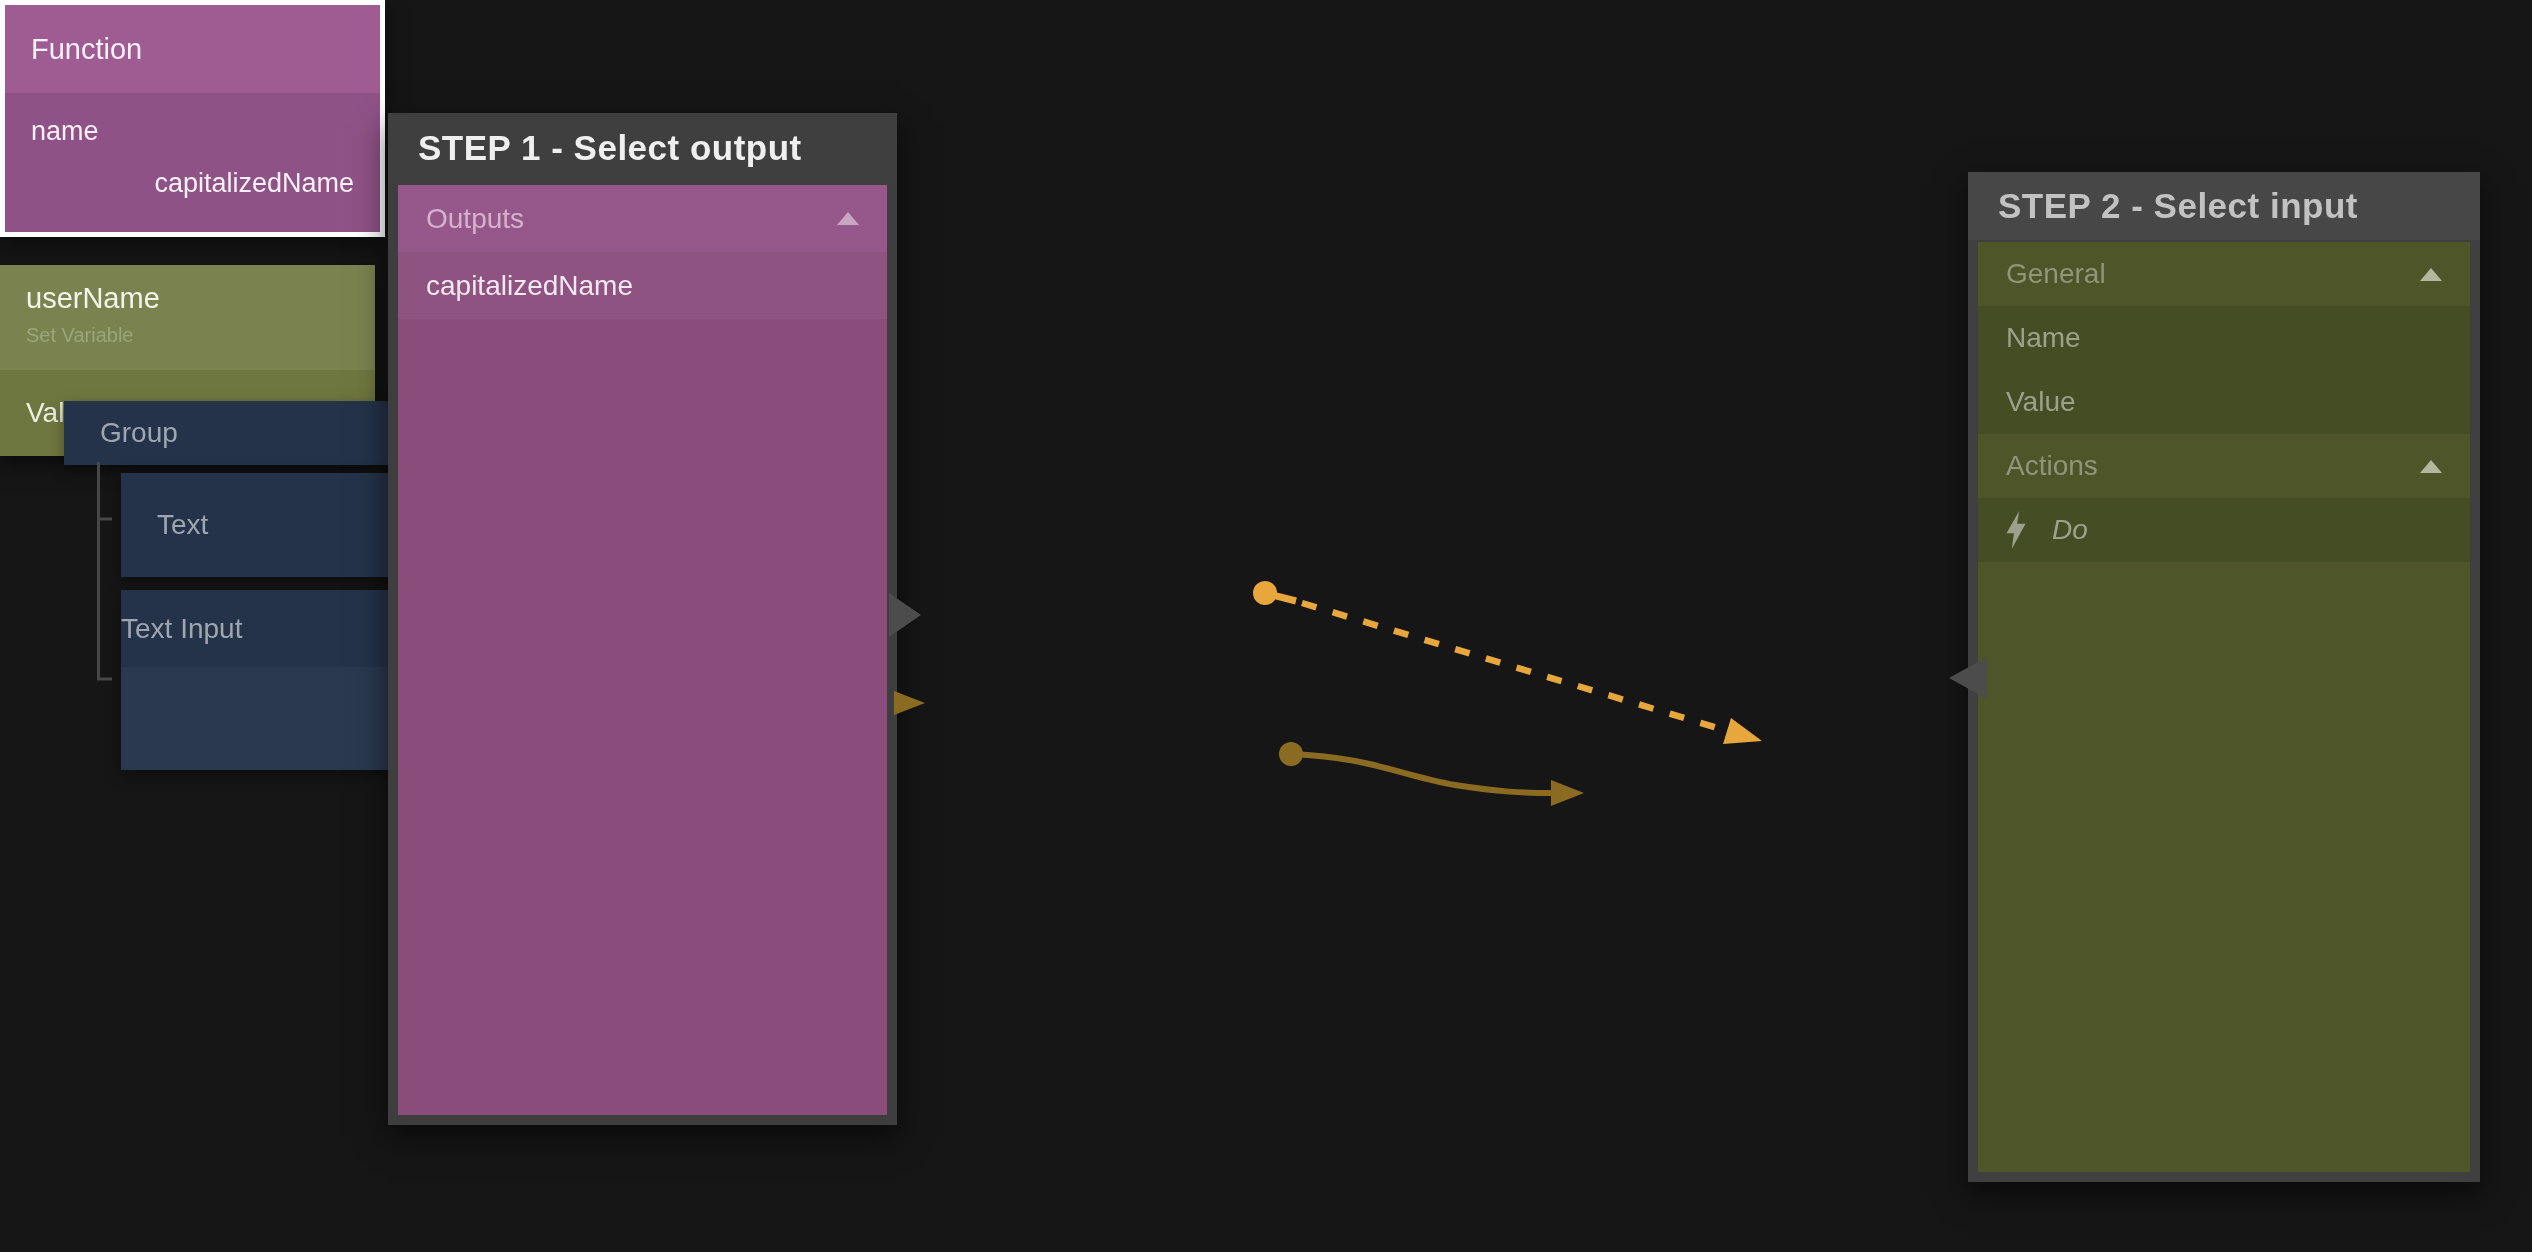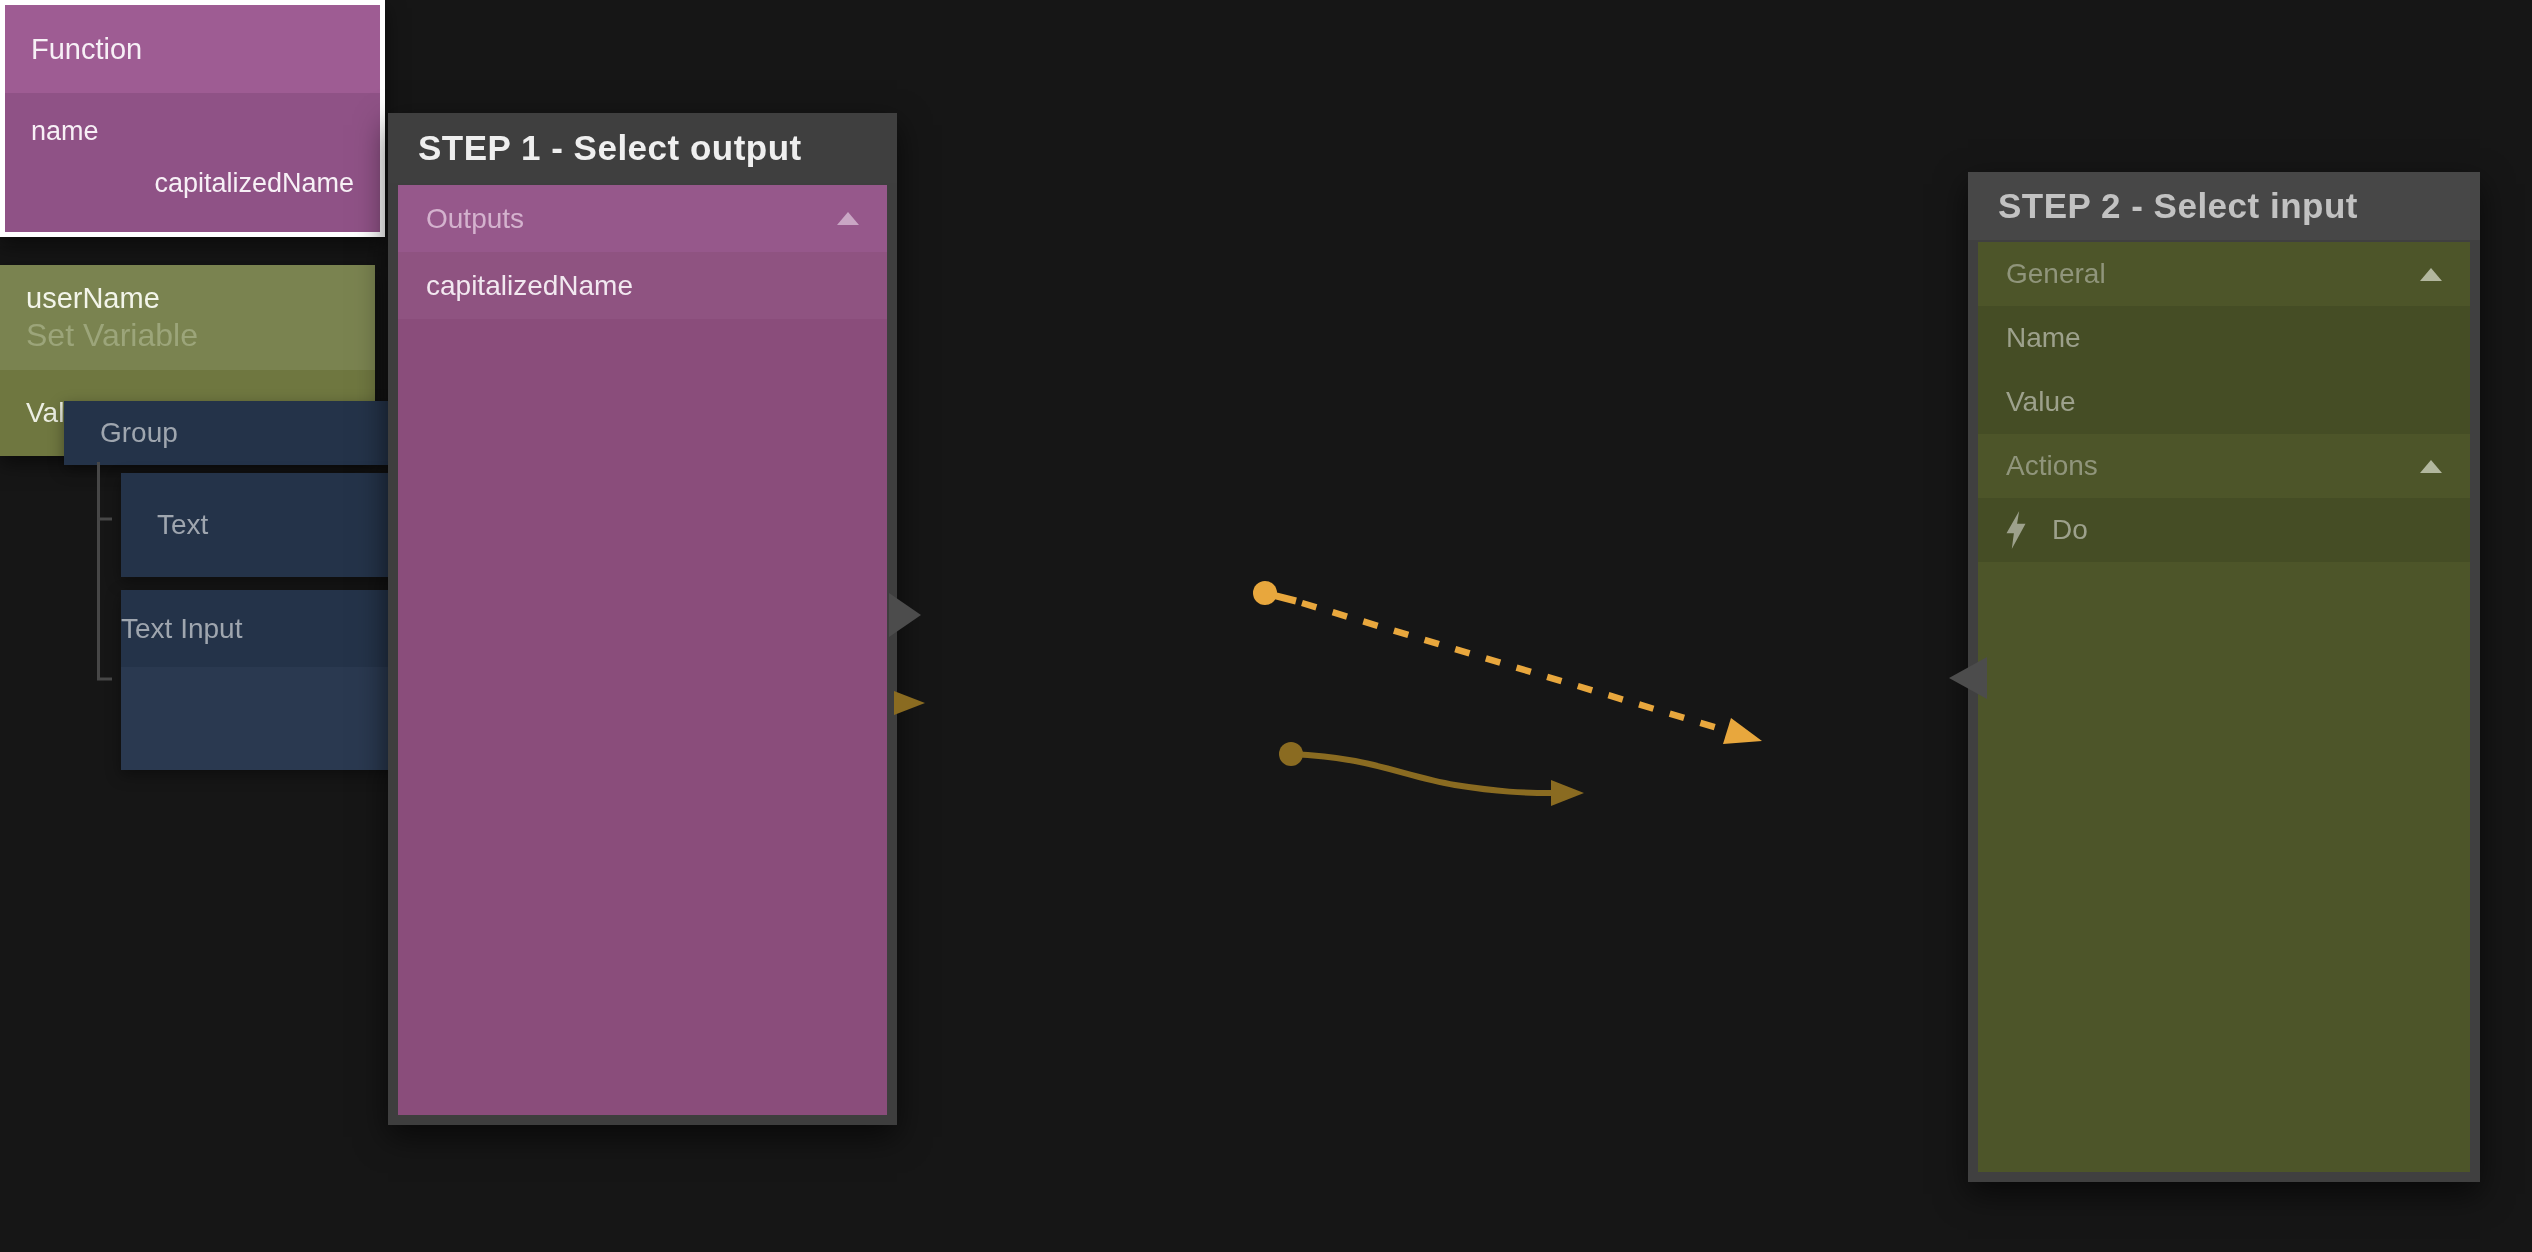--- a/index.html
+++ b/index.html
@@ -53,41 +53,41 @@
   .s1-headrow .collapse-tri{color:var(--step1-tri);}
   .s1-item{background:var(--step1-item);color:var(--step1-itemtext);}
   
   #panel-step2{left:1968px;top:172px;width:512px;height:1010px;background:var(--step2-frame);}
   #panel-step2 .titlebar{height:68px;background:var(--step2-titlebar);color:var(--step2-title);}
   #panel-step2 .content{top:70px;background:var(--step2-base);}
   #panel-step2 .prow{height:64px;}
   .s2-headrow{background:var(--step2-headrow);color:var(--step2-headtext);gap:28px;}
   .s2-headrow .collapse-tri{color:var(--step2-tri);}
   .s2-item{background:var(--step2-item);color:var(--step2-itemtext);}
-  .s2-item.indent{}
+  .s2-item.indent{font-style:italic;}
   .bolt{width:20px;height:38px;margin-right:26px;flex:none;}
   .bolt polygon{fill:var(--step2-itemtext);}
   
   #node-function{left:912px;top:560px;width:375px;height:227px;z-index:20;
     border:5px solid var(--sel-border);background:var(--fn-body);
     box-shadow:0 8px 18px rgba(0,0,0,.5);}
   #node-function .fn-header{height:88px;background:var(--fn-header);
     display:flex;align-items:center;padding-left:26px;
     color:var(--fn-text);font-size:29px;}
   #node-function .fn-body{padding-top:12px;}
   .fn-port-row{height:52px;display:flex;align-items:center;
     color:var(--fn-text);font-size:27px;padding:0 26px;}
   .fn-port-row.out{justify-content:flex-end;}
   
   #node-setvar{left:1574px;top:645px;width:375px;height:191px;z-index:20;
     background:var(--green-body);box-shadow:0 8px 18px rgba(0,0,0,.5);margin-top:28px;}
   #node-setvar .sv-header{height:105px;background:var(--green-header);
     padding:14px 0 0 26px;box-sizing:border-box;}
   #node-setvar .sv-title{color:var(--green-title);font-size:29px;line-height:38px;}
-  #node-setvar .sv-sub{color:var(--green-sub);font-size:32px;line-height:36px;}
+  #node-setvar .sv-sub{color:var(--green-sub);font-size:20px;line-height:36px;}
   #node-setvar .sv-body{height:86px;display:flex;align-items:center;
     padding-left:26px;color:var(--green-text);font-size:28px;}
   
   #overlay{position:absolute;left:0;top:0;z-index:60;pointer-events:none;}
   .tree-line{stroke:var(--tree);stroke-width:3;fill:none;}
   .conn-dashed{stroke:var(--orange);stroke-width:6.5;stroke-dasharray:15 17;fill:none;}
   .conn-stub{stroke:var(--orange);stroke-width:7;fill:none;}
   .conn-solid{stroke:var(--gold);stroke-width:6;fill:none;}
   .port-orange{fill:var(--orange);}
   .port-gold{fill:var(--gold);}

